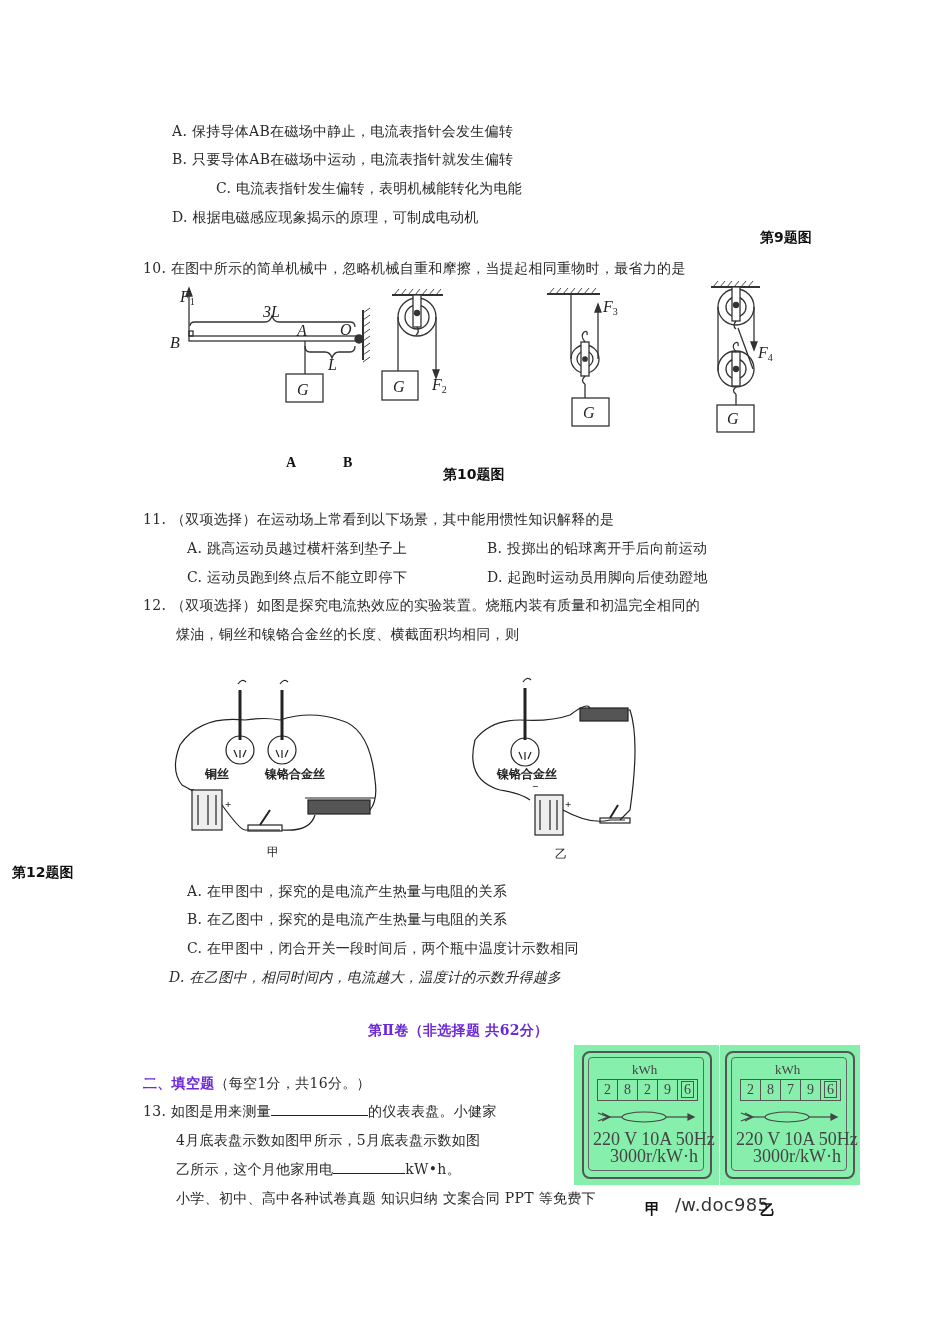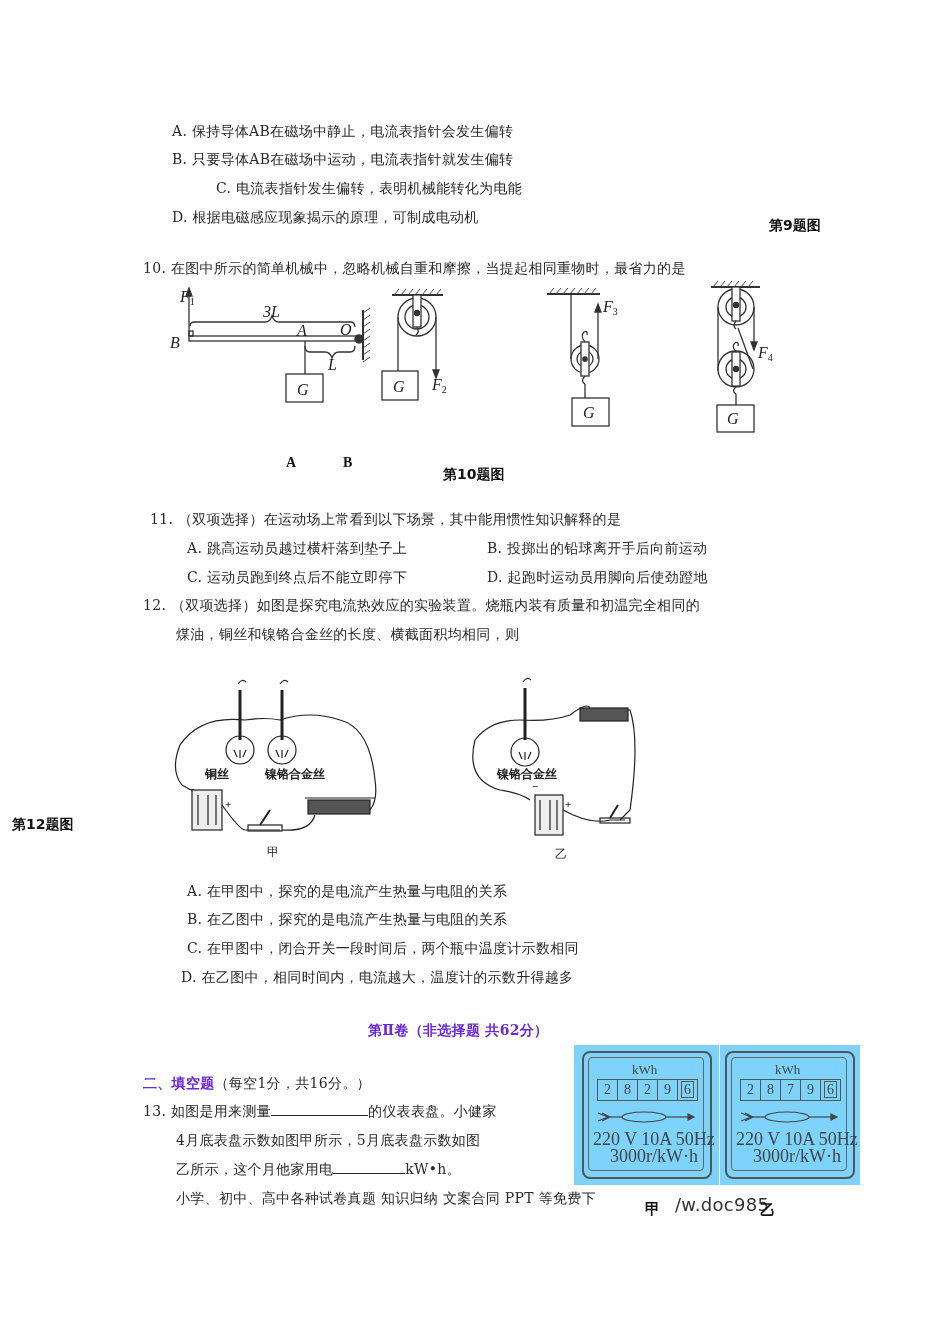--- a/index.html
+++ b/index.html
@@ -4,39 +4,39 @@
 <style>
   html, body { margin: 0; padding: 0; background: #ffffff; }
   body { width: 950px; height: 1344px; position: relative; overflow: hidden;
          font-family: "DejaVu Serif", "Liberation Serif", serif; color: #222; }
   .abs { position: absolute; }
   .line { position: absolute; font-size: 14px; line-height: 20px; white-space: nowrap; color: #2a2a2a; letter-spacing: 0.3px; }
   .bold-label { position: absolute; font-family: "DejaVu Sans", "Liberation Sans", sans-serif; font-weight: bold; font-size: 14px; color: #111; white-space: nowrap; }
   .fig-letter { position: absolute; font-family: "Liberation Serif", "DejaVu Serif", serif; font-weight: bold; font-size: 14px; color: #111; }
   .blank { display: inline-block; border-bottom: 1px solid #222; height: 14px; vertical-align: baseline; }
   svg text { font-family: "Liberation Serif", "DejaVu Serif", serif; }
-  .meter { position: absolute; background: #7dd3fc; }
+  .meter { position: absolute; background: #86efac; }
   .meter-inner { position: absolute; border: 2px solid #555; border-radius: 8px; }
   .meter-frame { position: absolute; border: 1.5px solid #666; border-radius: 4px; }
   .meter-kwh { position: absolute; font-family: "Liberation Serif", serif; font-size: 13px; color: #444; }
   .meter-digits { position: absolute; display: flex; border: 1.5px solid #555; }
   .meter-digit { width: 19px; height: 20px; border-right: 1.5px solid #555; font-family: "Liberation Serif", serif; font-size: 14px; color: #444; text-align: center; line-height: 20px; }
   .meter-digit:last-child { border-right: none; }
   .meter-digit.last span { border: 1.2px solid #555; padding: 0 2px; }
   .meter-spec { position: absolute; font-family: "Liberation Serif", serif; font-size: 18px; color: #444; white-space: nowrap; }
   .footer-cjk { font-family: "DejaVu Sans", sans-serif; }
 </style>
 </head>
 <body>
 
 <div class="line" style="left:172px;top:121px;">A. 保持导体AB在磁场中静止，电流表指针会发生偏转</div>
 <div class="line" style="left:172px;top:149px;">B. 只要导体AB在磁场中运动，电流表指针就发生偏转</div>
 <div class="line" style="left:172px;top:178px;margin-left:44px;">C. 电流表指针发生偏转，表明机械能转化为电能</div>
 <div class="line" style="left:172px;top:207px;">D. 根据电磁感应现象揭示的原理，可制成电动机</div>
-<div class="bold-label" style="left:760px;top:217px;margin-left:9px;">第9题图</div>
+<div class="bold-label" style="left:760px;top:229px;">第9题图</div>
 
 <div class="line" style="left:143px;top:258px;">10. 在图中所示的简单机械中，忽略机械自重和摩擦，当提起相同重物时，最省力的是</div>
 
 <svg class="abs" style="left:160px;top:280px;" width="640" height="160">
   <g stroke="#333" fill="none" stroke-width="1.3">
 
     <line x1="29" y1="11" x2="29" y2="56"></line>
     <polygon points="26,16 29,8 32,16" fill="#333"></polygon>
     <rect x="29" y="56" width="170" height="5"></rect>
     <rect x="29" y="51" width="4" height="5"></rect>
@@ -140,21 +140,21 @@
     <text x="423" y="138">G</text>
     <text x="598" y="78">F<tspan font-size="10" font-style="normal" dy="3">4</tspan></text>
     <text x="567" y="144">G</text>
   </g>
 </svg>
 
 <div class="fig-letter" style="left:286px;top:455px;">A</div>
 <div class="fig-letter" style="left:343px;top:455px;">B</div>
 <div class="bold-label" style="left:443px;top:466px;">第10题图</div>
 
-<div class="line" style="left:143px;top:509px;margin-left:7px;">11. （双项选择）在运动场上常看到以下场景，其中能用惯性知识解释的是</div>
+<div class="line" style="left:143px;top:509px;">11. （双项选择）在运动场上常看到以下场景，其中能用惯性知识解释的是</div>
 <div class="line" style="left:187px;top:538px;">A. 跳高运动员越过横杆落到垫子上</div>
 <div class="line" style="left:487px;top:538px;">B. 投掷出的铅球离开手后向前运动</div>
 <div class="line" style="left:187px;top:567px;">C. 运动员跑到终点后不能立即停下</div>
 <div class="line" style="left:487px;top:567px;">D. 起跑时运动员用脚向后使劲蹬地</div>
 
 <div class="line" style="left:143px;top:595px;">12. （双项选择）如图是探究电流热效应的实验装置。烧瓶内装有质量和初温完全相同的</div>
 <div class="line" style="left:176px;top:624px;">煤油，铜丝和镍铬合金丝的长度、横截面积均相同，则</div>
 
 <svg class="abs" style="left:170px;top:660px;" width="470" height="205">
   <g stroke="#222" fill="none" stroke-width="1.2">
@@ -204,26 +204,26 @@
     <text x="327" y="118">镍铬合金丝</text>
     <text x="18" y="133" font-size="11">−</text>
     <text x="55" y="148" font-size="11">+</text>
     <text x="362" y="130" font-size="11">−</text>
     <text x="395" y="148" font-size="11">+</text>
     <text x="97" y="196" font-weight="normal">甲</text>
     <text x="385" y="198" font-weight="normal">乙</text>
   </g>
 </svg>
 
-<div class="bold-label" style="left:12px;top:816px;">第12题图</div>
+<div class="bold-label" style="left:12px;top:864px;">第12题图</div>
 
 <div class="line" style="left:187px;top:881px;">A. 在甲图中，探究的是电流产生热量与电阻的关系</div>
 <div class="line" style="left:187px;top:909px;">B. 在乙图中，探究的是电流产生热量与电阻的关系</div>
 <div class="line" style="left:187px;top:938px;">C. 在甲图中，闭合开关一段时间后，两个瓶中温度计示数相同</div>
-<div class="line" style="left:181px;top:967px;">D. 在乙图中，相同时间内，电流越大，温度计的示数升得越多</div>
+<div class="line" style="left:169px;top:967px;font-style:italic;">D. 在乙图中，相同时间内，电流越大，温度计的示数升得越多</div>
 
 <div class="line" style="left:368px;top:1020px;font-weight:bold;color:#6d28d9;">第Ⅱ卷（非选择题 共62分）</div>
 <div class="line" style="left:143px;top:1073px;">
   <span style="font-weight:bold;color:#6d28d9;">二、填空题</span><span>（每空1分，共16分。）</span>
 </div>
 
 <div class="line" style="left:143px;top:1101px;">
   <span>13. 如图是用来测量</span><span class="blank" style="width:97px;"></span><span>的仪表表盘。小健家</span>
 </div>
 <div class="line" style="left:176px;top:1130px;">4月底表盘示数如图甲所示，5月底表盘示数如图</div>

